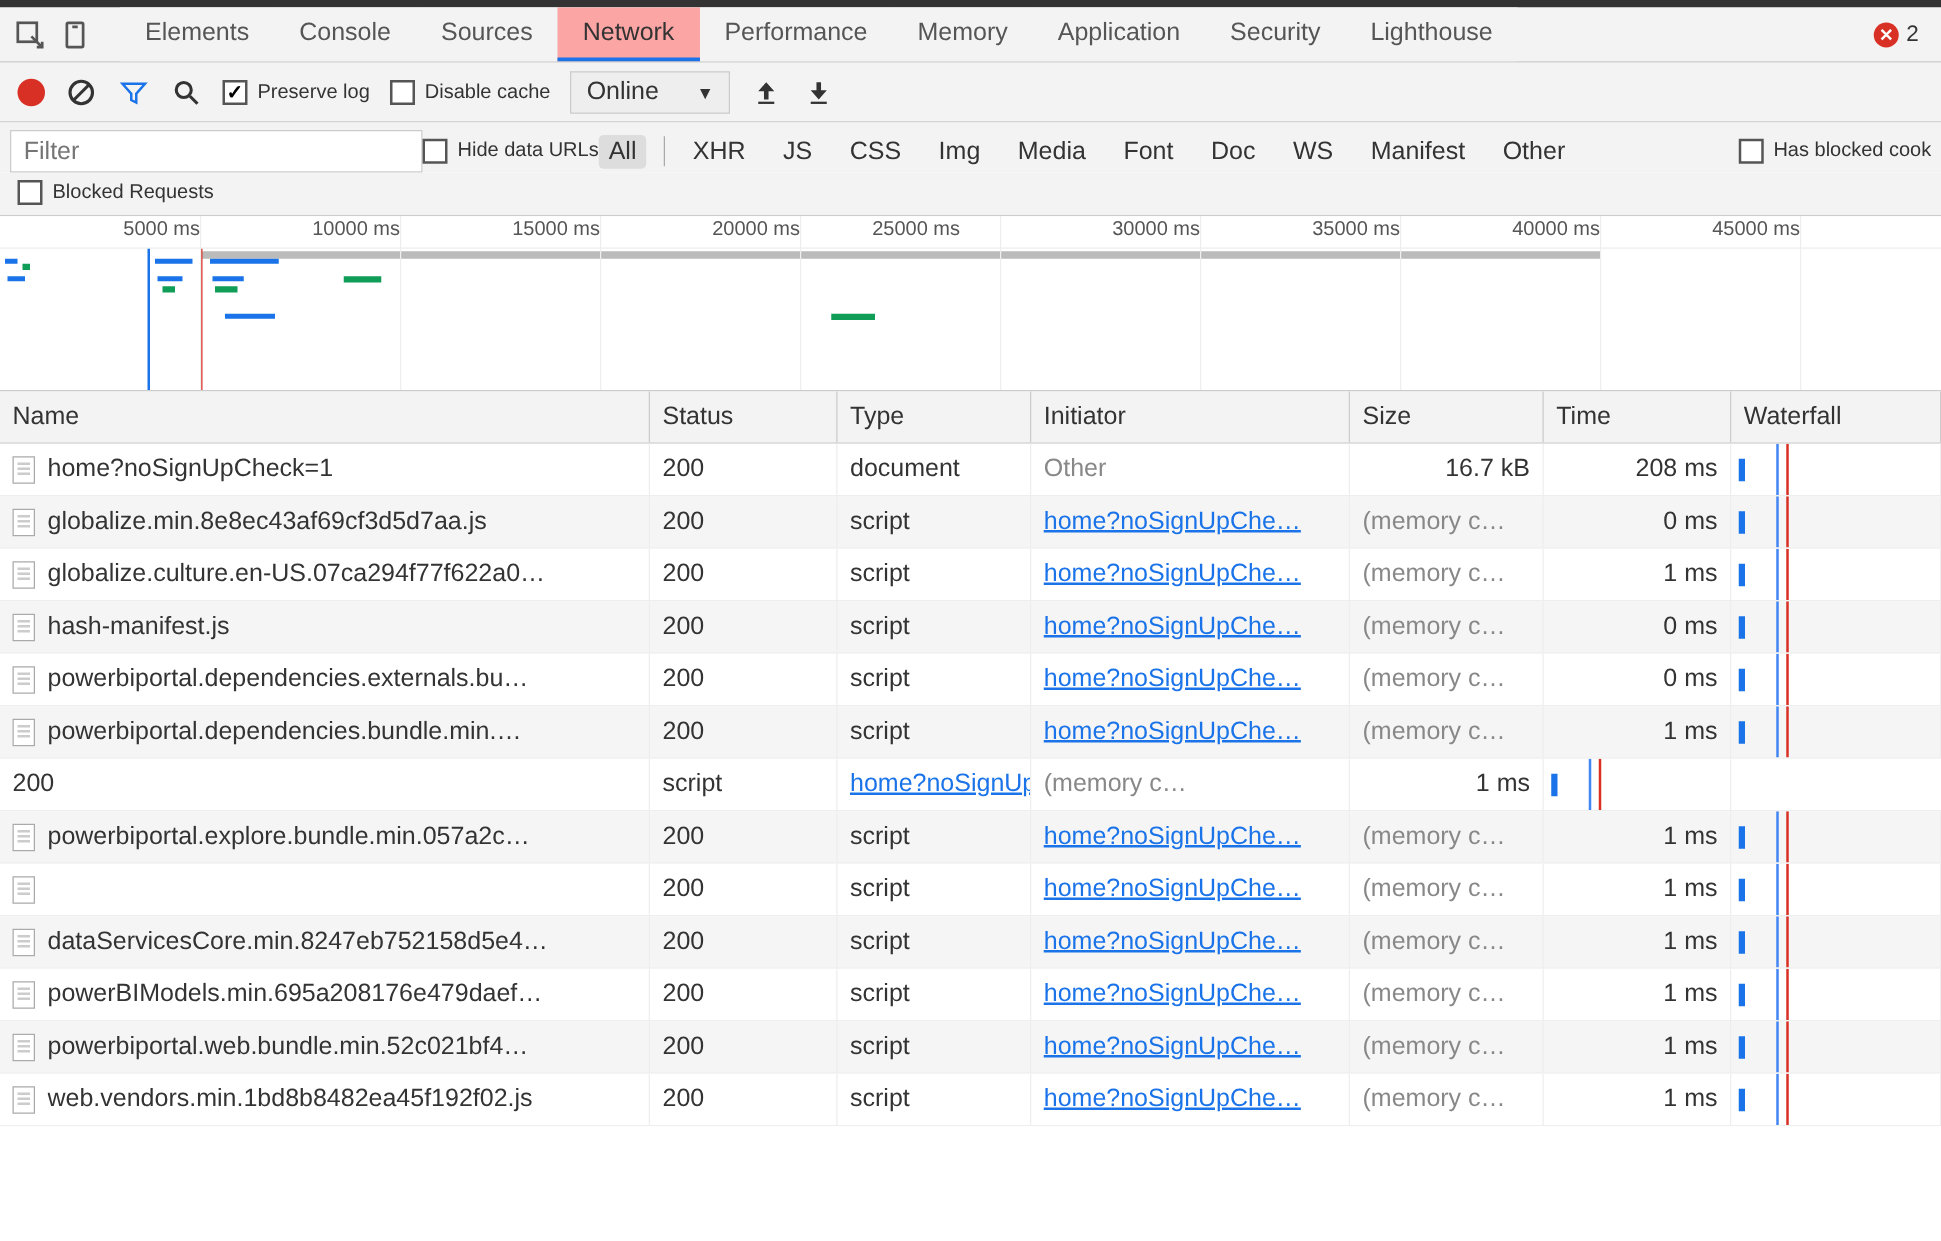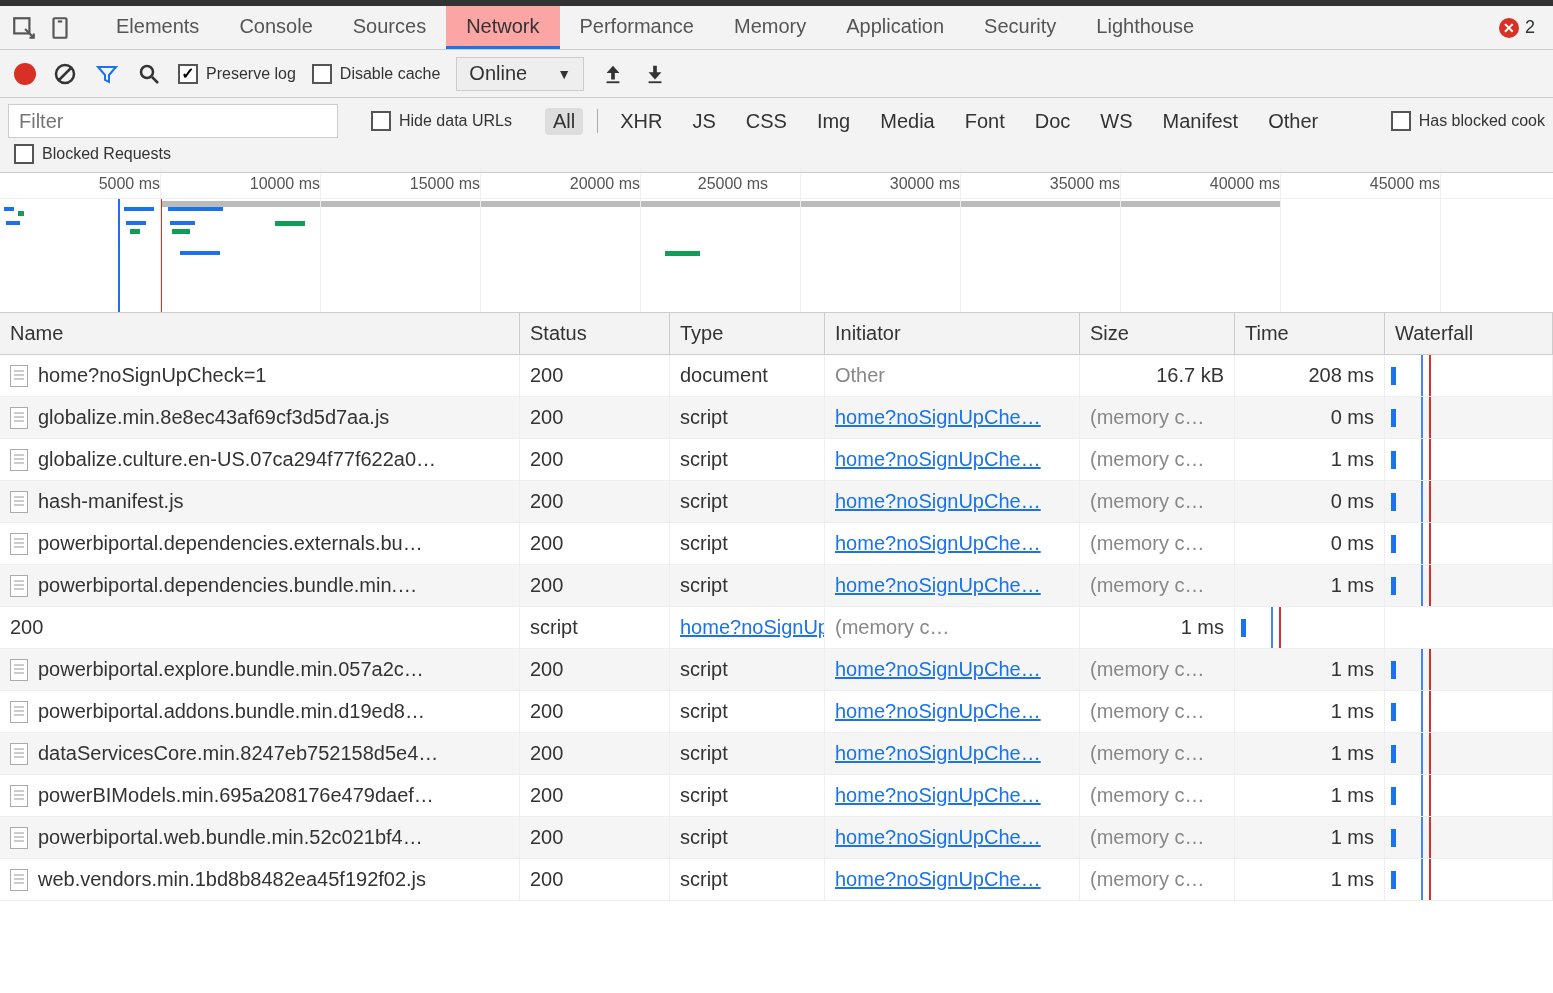--- a/index.html
+++ b/index.html
@@ -89,21 +89,21 @@
   .cb-box.checked::after { content:"✓"; font-size:16px; color:#000; font-weight:bold; }
   .throttle {
     display:flex;align-items:center;gap:30px;
     background:#eee;border:1px solid #ccc;
     height:34px;padding:0 12px;font-size:20px;
     cursor:pointer;
   }
   .thr-arrow { font-size:14px; }
   
   .filter-row {
-    display:flex;align-items:center;gap:33px;
+    display:flex;align-items:center;gap:0;
     padding: 6px 8px 0 8px;
     background:#f3f3f3;
     flex-wrap:nowrap;
     font-size:20px;
   }
   .filter-input {
     width:330px;height:34px;
     border:1px solid #ccc;background:#fff;
     padding:0 10px;font-size:20px;color:#888;
   }
@@ -469,21 +469,20 @@
       <div class="time-cell">1 ms</div>
       <div class="wf-cell">
         <div class="wf-bar"></div>
         <div class="wf-v blue"></div>
         <div class="wf-v red"></div>
       </div>
     </div>
     <div class="dt-row">
       <div class="name-cell">
         <span class="file-ico"></span>
-        <span style="overflow: hidden; text-overflow: ellipsis;">powerbiportal.addons.bundle.min.d19ed8…</span>
       </div>
       <div>200</div>
       <div>script</div>
       <div>
         <span class="initiator-link">home?noSignUpChe…</span>
       </div>
       <div class="size-cell mem">(memory c…</div>
       <div class="time-cell">1 ms</div>
       <div class="wf-cell">
         <div class="wf-bar"></div>

